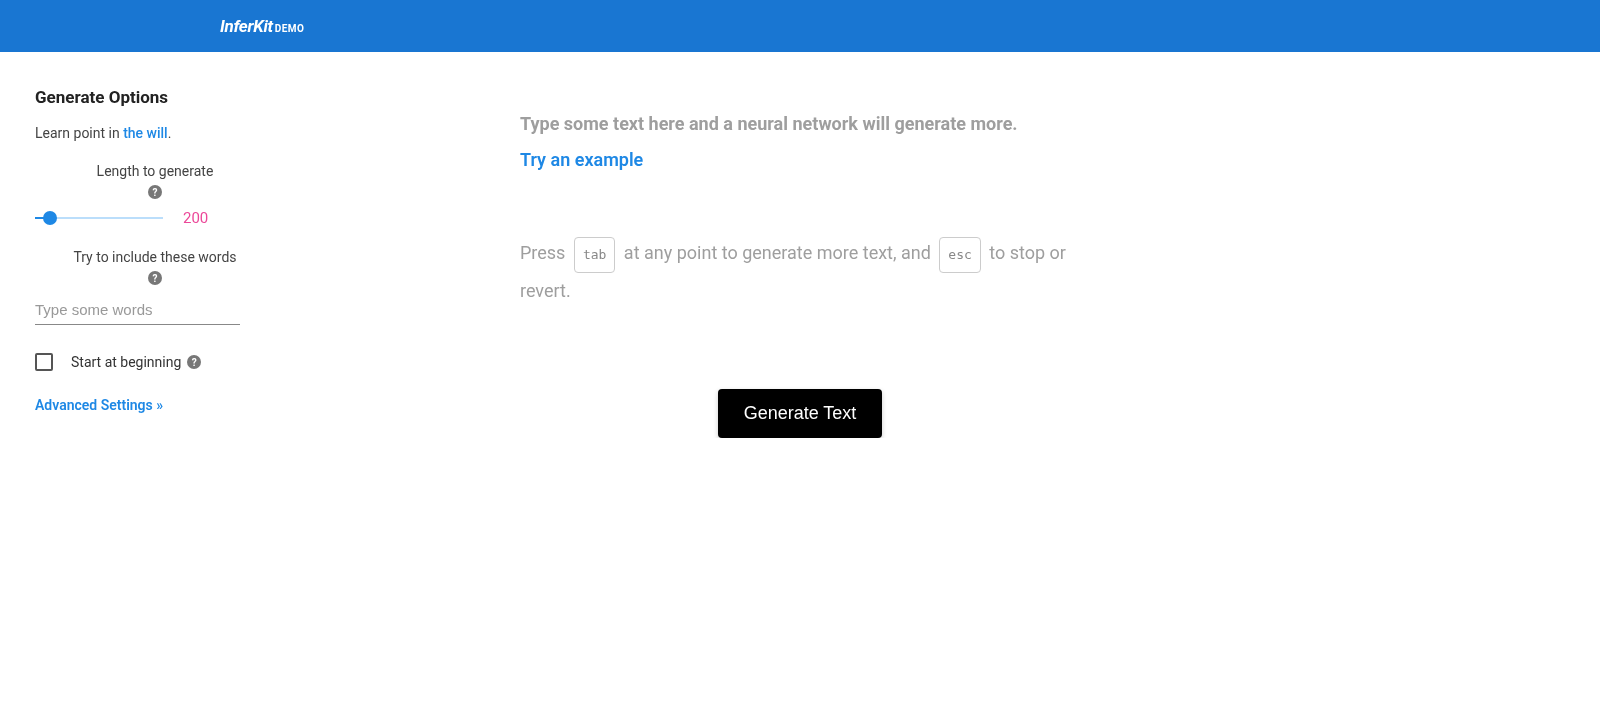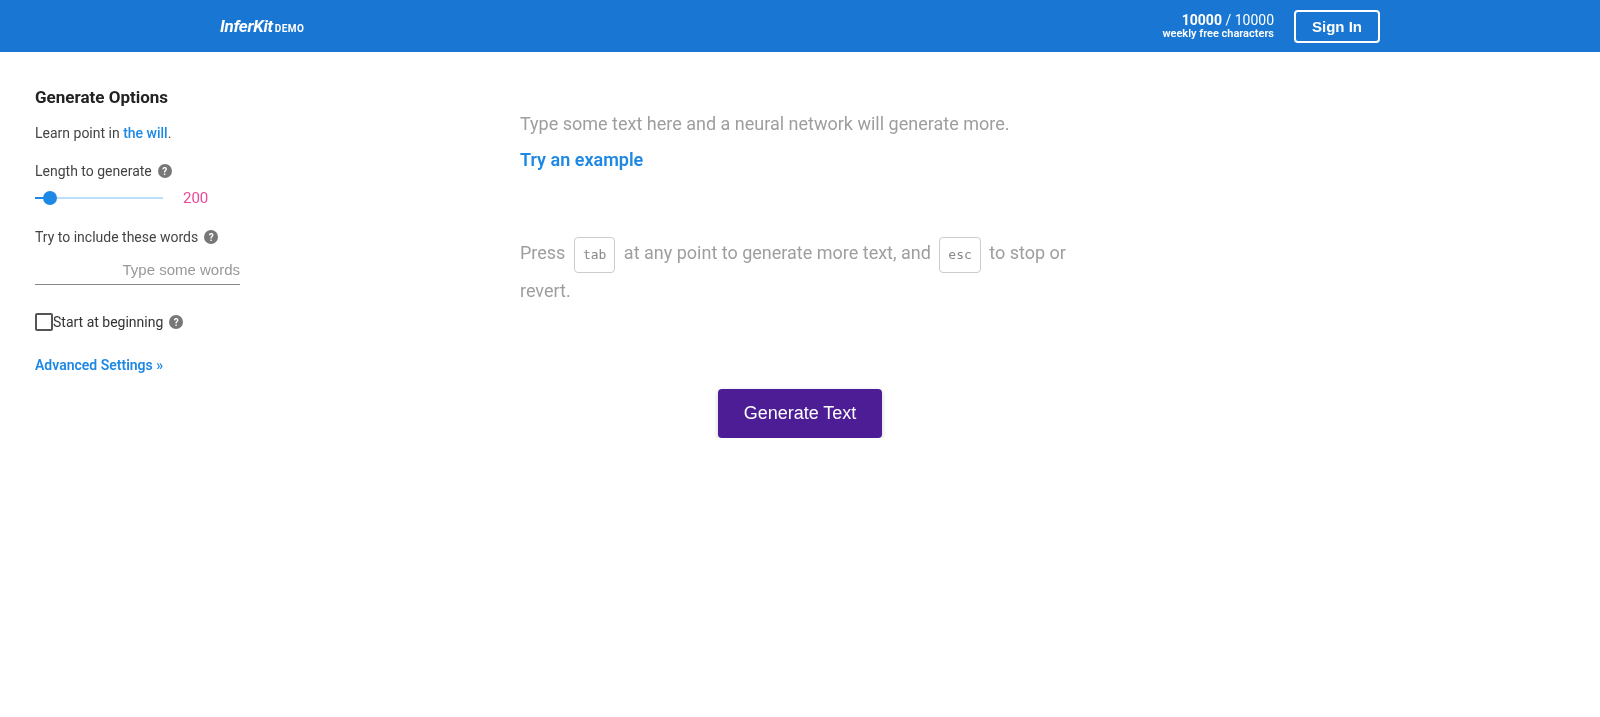--- a/index.html
+++ b/index.html
@@ -71,20 +71,21 @@
   }
   .learn-more a { color: #1e88e5; text-decoration: none; font-weight: 500; }
 
   .option-label {
     font-size: 14px;
     color: #444;
     margin-bottom: 10px;
     display: flex;
     align-items: center;
     gap: 6px;
+    flex-direction: column;
   }
   .help-icon {
     display: inline-flex;
     width: 14px; height: 14px;
     border-radius: 50%;
     background: #777;
     color: #fff;
     font-size: 10px;
     font-weight: bold;
     align-items: center;
@@ -128,28 +129,27 @@
 
   .words-input {
     width: 205px;
     border: none;
     border-bottom: 1px solid #888;
     font-size: 15px;
     padding: 6px 0;
     outline: none;
     color: #333;
     margin-bottom: 28px;
-    text-align: right;
   }
   .words-input::placeholder { color: #999; }
 
   .checkbox-row {
     display: flex;
     align-items: center;
-    gap: 0;
+    gap: 18px;
     margin-bottom: 24px;
   }
   .checkbox {
     width: 18px; height: 18px;
     border: 2px solid #555;
     border-radius: 2px;
     cursor: pointer;
   }
   .checkbox-label {
     font-size: 14px;
@@ -170,21 +170,21 @@
     flex: 1;
     padding-left: 245px;
     padding-top: 20px;
   }
   .editor-area {
     max-width: 560px;
     font-size: 18px;
     color: #9e9e9e;
     line-height: 1.9;
   }
-  .placeholder-line { margin-bottom: 2px; }
+  .placeholder-line { margin-bottom: 2px; font-weight: bold; }
   .try-example {
     color: #1e88e5;
     font-weight: 600;
     cursor: pointer;
     margin-bottom: 30px;
     display: inline-block;
   }
   .hint-line { margin-top: 28px; font-size: 18px; color: #9e9e9e; line-height: 2; }
   .kbd {
     display: inline-block;
@@ -199,46 +199,37 @@
     vertical-align: middle;
   }
 
   .generate-row {
     margin-top: 80px;
     display: flex;
     justify-content: center;
     max-width: 560px;
   }
   .generate-btn {
-    background: #4c1d95;
+    background: #000000;
     color: #fff;
     border: none;
     font-size: 18px;
     font-weight: 500;
     padding: 14px 26px;
     border-radius: 4px;
     cursor: pointer;
     box-shadow: 0 2px 5px rgba(0,0,0,0.2);
   }
 </style>
 </head>
 <body>
 
 <div class="header">
   <div class="logo">
     <span>InferKit</span><span class="logo-small">DEMO</span>
-  </div>
-  <div class="header-right">
-    <div class="char-block">
-      <div class="char-top">
-        <span class="bold">10000</span><span> / </span><span>10000</span>
-      </div>
-      <div class="char-sub">weekly free characters</div>
-    </div>
-    <button class="signin-btn">Sign In</button>
   </div>
 </div>
 
 <div class="main">
 
   <div class="sidebar">
     <h2>Generate Options</h2>
 
     <div class="learn-more">
       <span>Learn point in </span><a href="#">the will</a><span>.</span>

